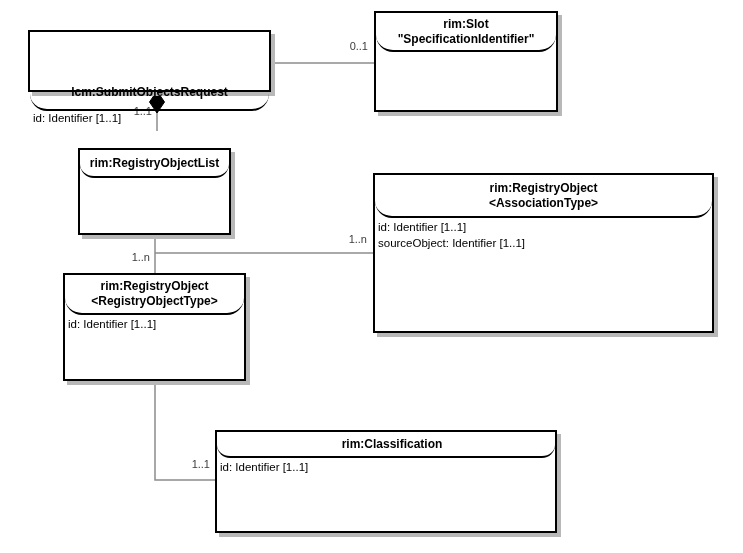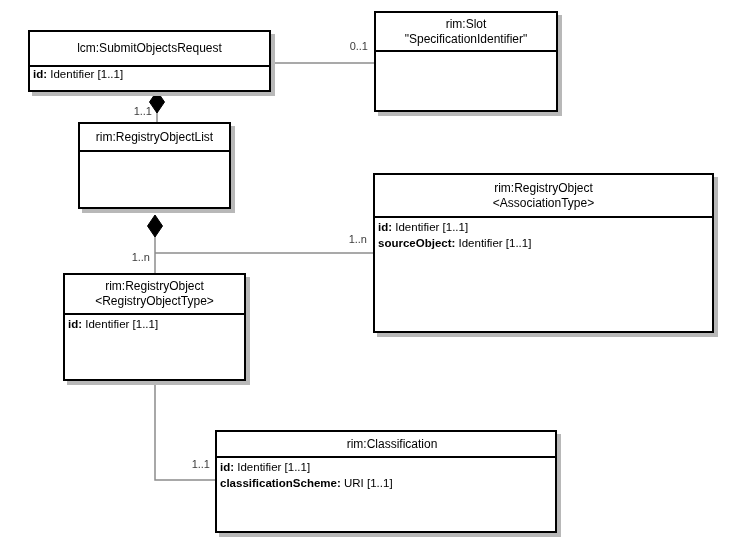--- a/index.html
+++ b/index.html
@@ -38,33 +38,34 @@
     background: #ffffff;
     box-shadow: 4px 4px 0 #b8b8b8;
     z-index: 1;
   }
   .class-title {
     border-bottom: 2px solid #000000;
     display: flex;
     flex-direction: column;
     align-items: center;
     justify-content: center;
-    font-weight: normal;
+    font-weight: bold;
     font-size: 12px;
     line-height: 15px;
     text-align: center;
     box-sizing: border-box;
+    border-radius: 17px;
   }
   .class-attrs {
     padding: 2px 3px 0 3px;
     font-size: 11.5px;
     line-height: 15.5px;
   }
   .attr { white-space: nowrap; }
-  .attr b { font-weight: bold; }
+  .attr b { font-weight: normal; }
 </style>
 </head>
 <body>
 
 <div class="canvas">
 
   <svg class="edges" width="743" height="553">
 
     <line x1="271" y1="63" x2="375" y2="63"></line>
     <text x="368" y="50" text-anchor="end">0..1</text>
@@ -78,36 +79,36 @@
     <text x="150" y="261" text-anchor="end">1..n</text>
 
     <line x1="155" y1="253" x2="374" y2="253"></line>
     <text x="367" y="243" text-anchor="end">1..n</text>
 
     <polyline points="155,380 155,480 216,480"></polyline>
     <text x="210" y="468" text-anchor="end">1..1</text>
   </svg>
 
   <div class="class-box" style="left:28px; top:30px; width:243px; height:62px;">
-    <div class="class-title" style="height:35px;">
+    <div class="class-title" style="height:35px;margin-top:44px;">
       <span>lcm:SubmitObjectsRequest</span>
     </div>
     <div class="class-attrs" style="padding-top:0;">
       <div class="attr"><b>id:</b><span> Identifier [1..1]</span></div>
     </div>
   </div>
 
   <div class="class-box" style="left:374px; top:11px; width:184px; height:101px;">
     <div class="class-title" style="height:39px;">
       <span>rim:Slot</span>
       <span>"SpecificationIdentifier"</span>
     </div>
   </div>
 
-  <div class="class-box" style="left:78px; top:122px; width:153px; height:87px;">
+  <div class="class-box" style="left:78px; top:148px; width:153px; height:87px;">
     <div class="class-title" style="height:28px;">
       <span>rim:RegistryObjectList</span>
     </div>
     <div class="class-attrs"></div>
   </div>
 
   <div class="class-box" style="left:373px; top:173px; width:341px; height:160px;">
     <div class="class-title" style="height:43px;">
       <span>rim:RegistryObject</span>
       <span>&lt;AssociationType&gt;</span>
@@ -127,17 +128,16 @@
       <div class="attr"><b>id:</b><span> Identifier [1..1]</span></div>
     </div>
   </div>
 
   <div class="class-box" style="left:215px; top:430px; width:342px; height:103px;">
     <div class="class-title" style="height:26px;padding-left:12px;">
       <span>rim:Classification</span>
     </div>
     <div class="class-attrs">
       <div class="attr"><b>id:</b><span> Identifier [1..1]</span></div>
-      <div class="attr"><b>classificationScheme:</b><span> URI [1..1]</span></div>
     </div>
   </div>
 
 </div>
 
 </body></html>

